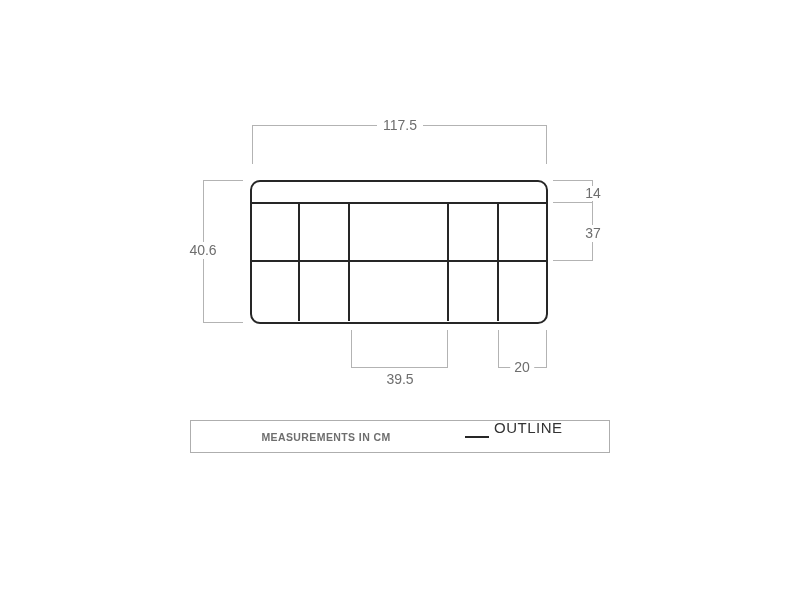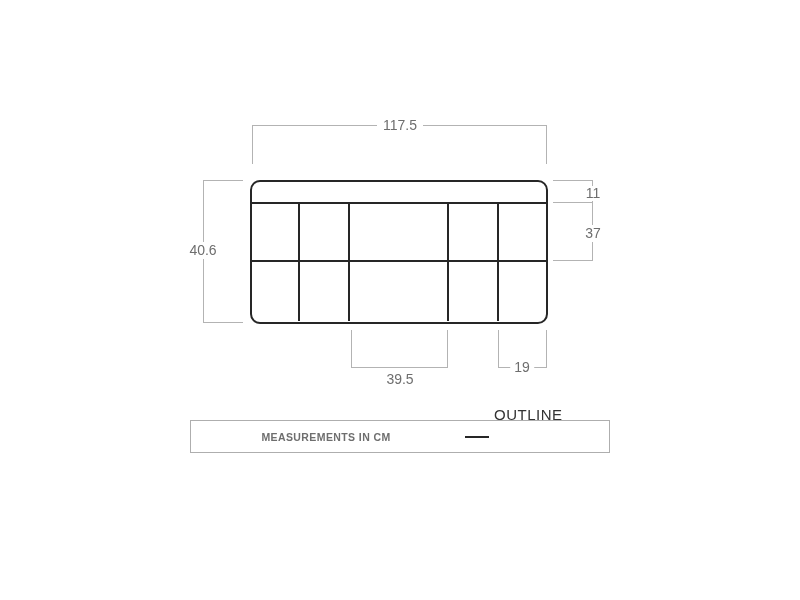--- a/index.html
+++ b/index.html
@@ -38,21 +38,21 @@
     position:absolute;
     left:326px;top:431px;
     transform:translateX(-50%);
     font-size:10.5px;letter-spacing:.4px;
     color:var(--legend-note-text,#6e6e6e);
     white-space:nowrap;
     font-weight:bold;
   }
   .legend-outline-label{
     position:absolute;
-    left:494px;top:406px;
+    left:494px;top:419px;
     font-size:15px;letter-spacing:.5px;
     color:var(--legend-outline-text,#333333);
     white-space:nowrap;
   }
 </style>
 </head>
 <body>
 
 <div class="stage">
 
@@ -71,31 +71,31 @@
 
   <div class="ln" style="left:203px;top:180px;width:1px;height:143px"></div>
   <div class="ln" style="left:203px;top:180px;width:40px;height:1px"></div>
   <div class="ln" style="left:203px;top:322px;width:40px;height:1px"></div>
   <span class="dim-label" style="left:203px;top:242px;padding:1px 5px">40.6</span>
 
   <div class="ln" style="left:553px;top:180px;width:40px;height:1px"></div>
   <div class="ln" style="left:553px;top:202px;width:40px;height:1px"></div>
   <div class="ln" style="left:553px;top:260px;width:40px;height:1px"></div>
   <div class="ln" style="left:592px;top:180px;width:1px;height:81px"></div>
-  <span class="dim-label" style="left:593px;top:186px;padding:0 4px">11</span>
+  <span class="dim-label" style="left:593px;top:186px;padding:0 4px">14</span>
   <span class="dim-label" style="left:593px;top:225px;padding:1px 4px">37</span>
 
   <div class="ln" style="left:351px;top:330px;width:1px;height:38px"></div>
   <div class="ln" style="left:447px;top:330px;width:1px;height:38px"></div>
   <div class="ln" style="left:351px;top:367px;width:97px;height:1px"></div>
   <span class="dim-label" style="left:400px;top:372px">39.5</span>
 
   <div class="ln" style="left:498px;top:330px;width:1px;height:38px"></div>
   <div class="ln" style="left:546px;top:330px;width:1px;height:38px"></div>
   <div class="ln" style="left:498px;top:367px;width:49px;height:1px"></div>
-  <span class="dim-label" style="left:522px;top:360px;padding:0 4px">19</span>
+  <span class="dim-label" style="left:522px;top:360px;padding:0 4px">20</span>
 
   <div class="legend-box"></div>
   <span class="legend-note">MEASUREMENTS IN CM</span>
   <div class="ln dark" style="left:465px;top:436px;width:24px;height:2px"></div>
   <span class="legend-outline-label">OUTLINE</span>
 
 </div>
 
 </body></html>

